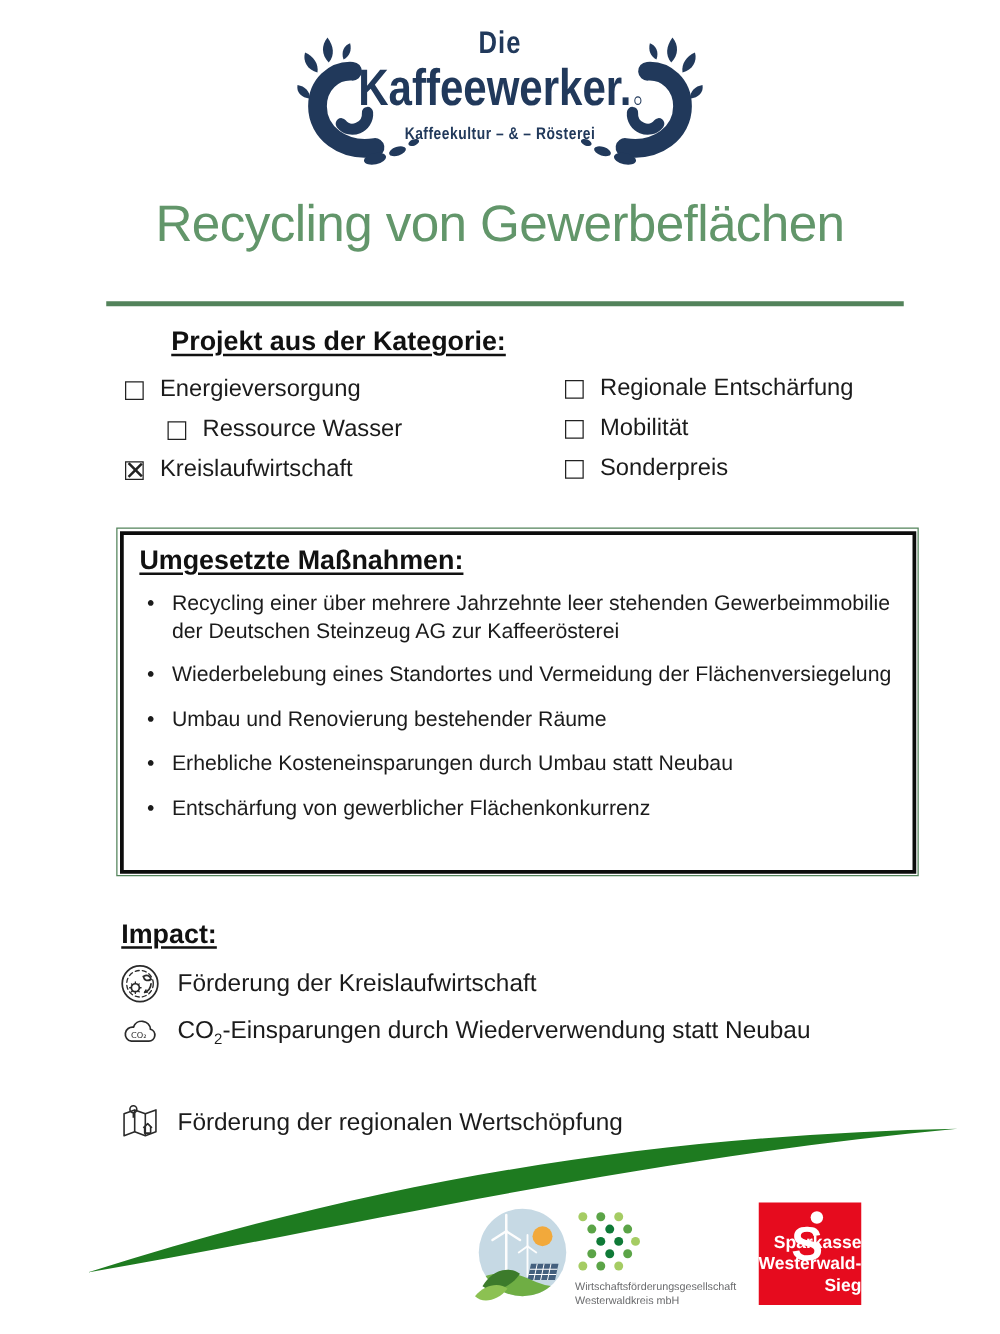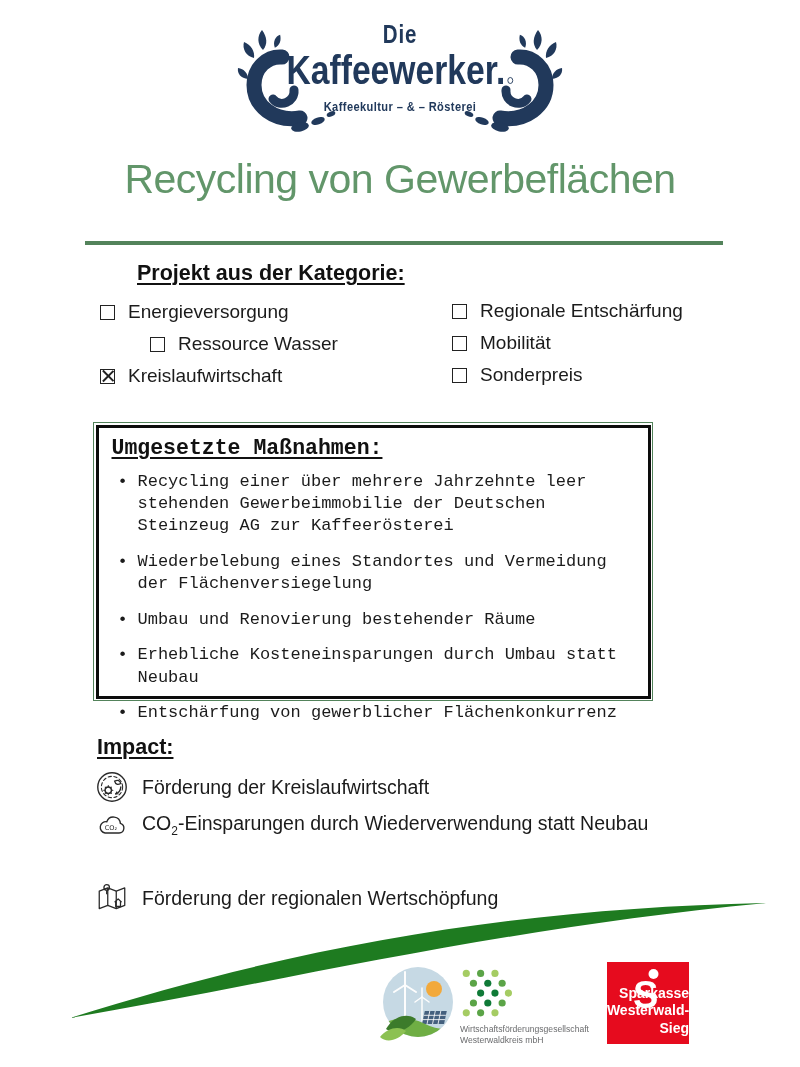--- a/index.html
+++ b/index.html
@@ -30,22 +30,22 @@
   
   .cat-row { position:absolute; display:flex; align-items:center; gap:13px; height:22px; }
   .checkbox { width:15px; height:15px; border:1.7px solid #222; position:relative; flex:0 0 auto; background:#fff; }
   .checkbox.checked::before, .checkbox.checked::after {
      content:""; position:absolute; left:50%; top:50%; width:1.5px; height:15px; background:#222; }
   .checkbox.checked::before { transform:translate(-50%,-50%) rotate(45deg); }
   .checkbox.checked::after  { transform:translate(-50%,-50%) rotate(-45deg); }
   .cat-label { font-size:19px; color:#1b1b1b; white-space:nowrap; }
 
   
-  .measures-outer { position:absolute; left:93px; top:422px; width:560px; height:279px;
-                    border:1.5px solid #53835b; padding:1.5px;font-family:Liberation Mono, monospace; }
+  .measures-outer { position:absolute; left:93px; top:422px; width:642px; height:279px;
+                    border:1.5px solid #53835b; padding:1.5px; }
   .measures-inner { width:100%; height:100%; border:3px solid #0c0c0c; padding:8px 14px 8px 13px; }
   .measures-list { list-style:none; margin-top:11px; }
   .measures-list li { position:relative; font-size:17px; line-height:1.32; padding-left:26px; margin-bottom:13px; }
   .measures-list li::before { content:"•"; position:absolute; left:6px; top:0; font-size:17px; }
 
   
   .impact-row { position:absolute; left:95px; display:flex; align-items:center; gap:13px; }
   .impact-icon { width:34px; height:34px; flex:0 0 auto; }
   .impact-label { font-size:19.5px; white-space:nowrap; }
   .impact-label sub { font-size:12px; }
@@ -109,21 +109,21 @@
 
   <div class="main-title">Recycling von Gewerbeflächen</div>
   <div class="divider"></div>
 
   <div class="sec-heading" style="left:97px; top:261px;margin-left:40px;">Projekt aus der Kategorie:</div>
 
   <div class="cat-row" style="left:100px; top:301px;">
     <span class="checkbox"></span>
     <span class="cat-label">Energieversorgung</span>
   </div>
-  <div class="cat-row" style="left:108px; top:333px;padding-left:42px;">
+  <div class="cat-row" style="left:92px; top:333px;padding-left:42px;">
     <span class="checkbox"></span>
     <span class="cat-label">Ressource Wasser</span>
   </div>
   <div class="cat-row" style="left:100px; top:365px;">
     <span class="checkbox checked"></span>
     <span class="cat-label">Kreislaufwirtschaft</span>
   </div>
   <div class="cat-row" style="left:452px; top:300px;">
     <span class="checkbox"></span>
     <span class="cat-label">Regionale Entschärfung</span>

